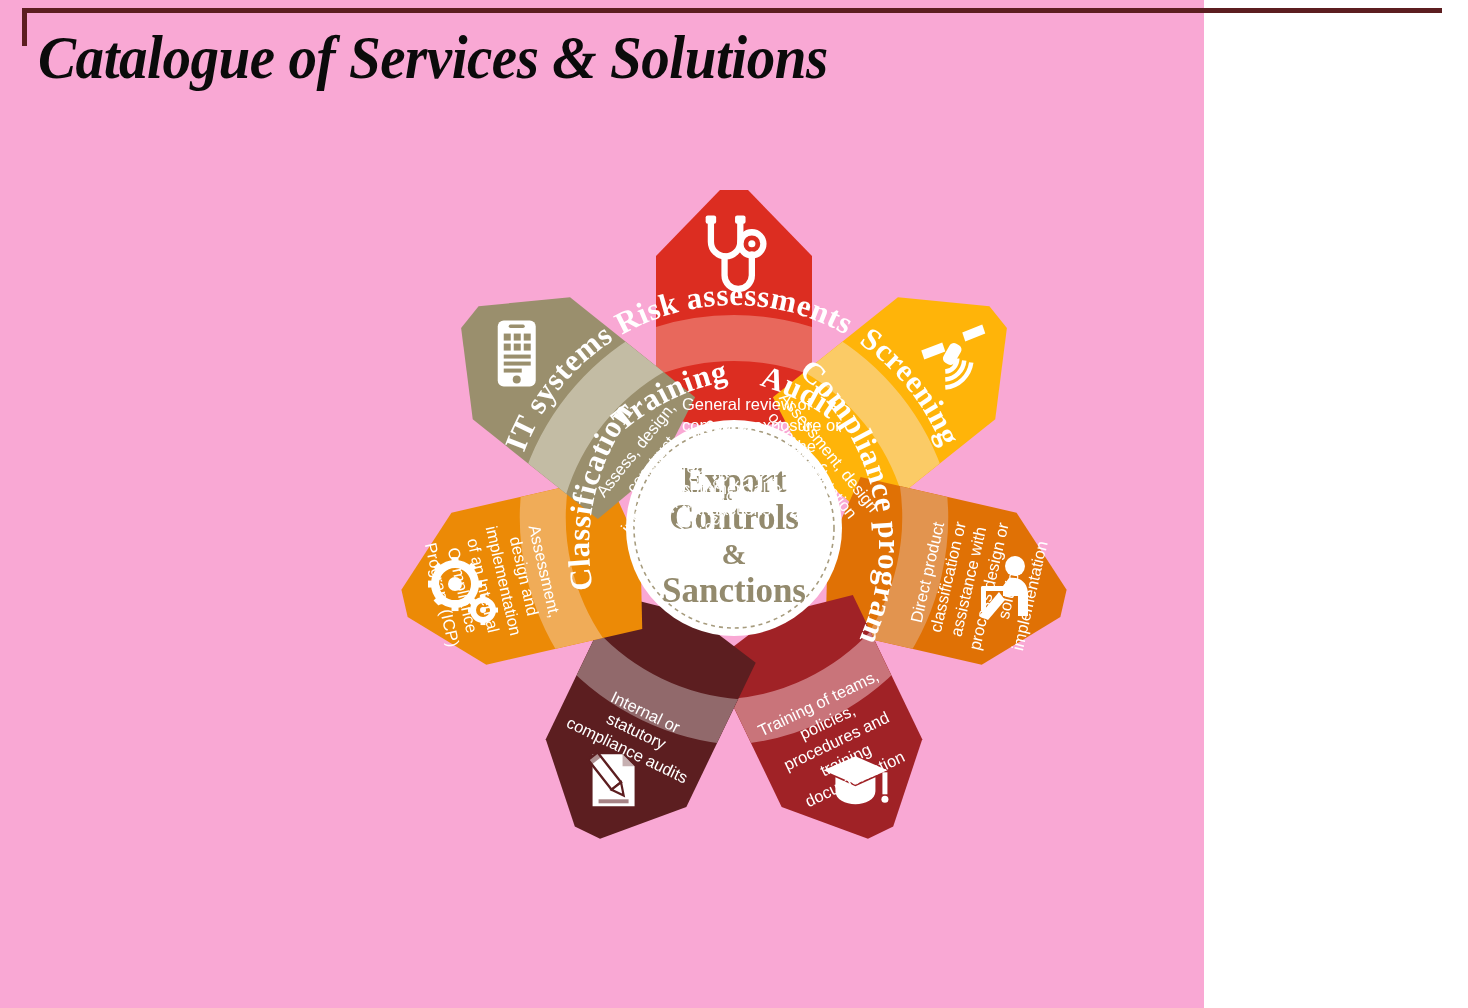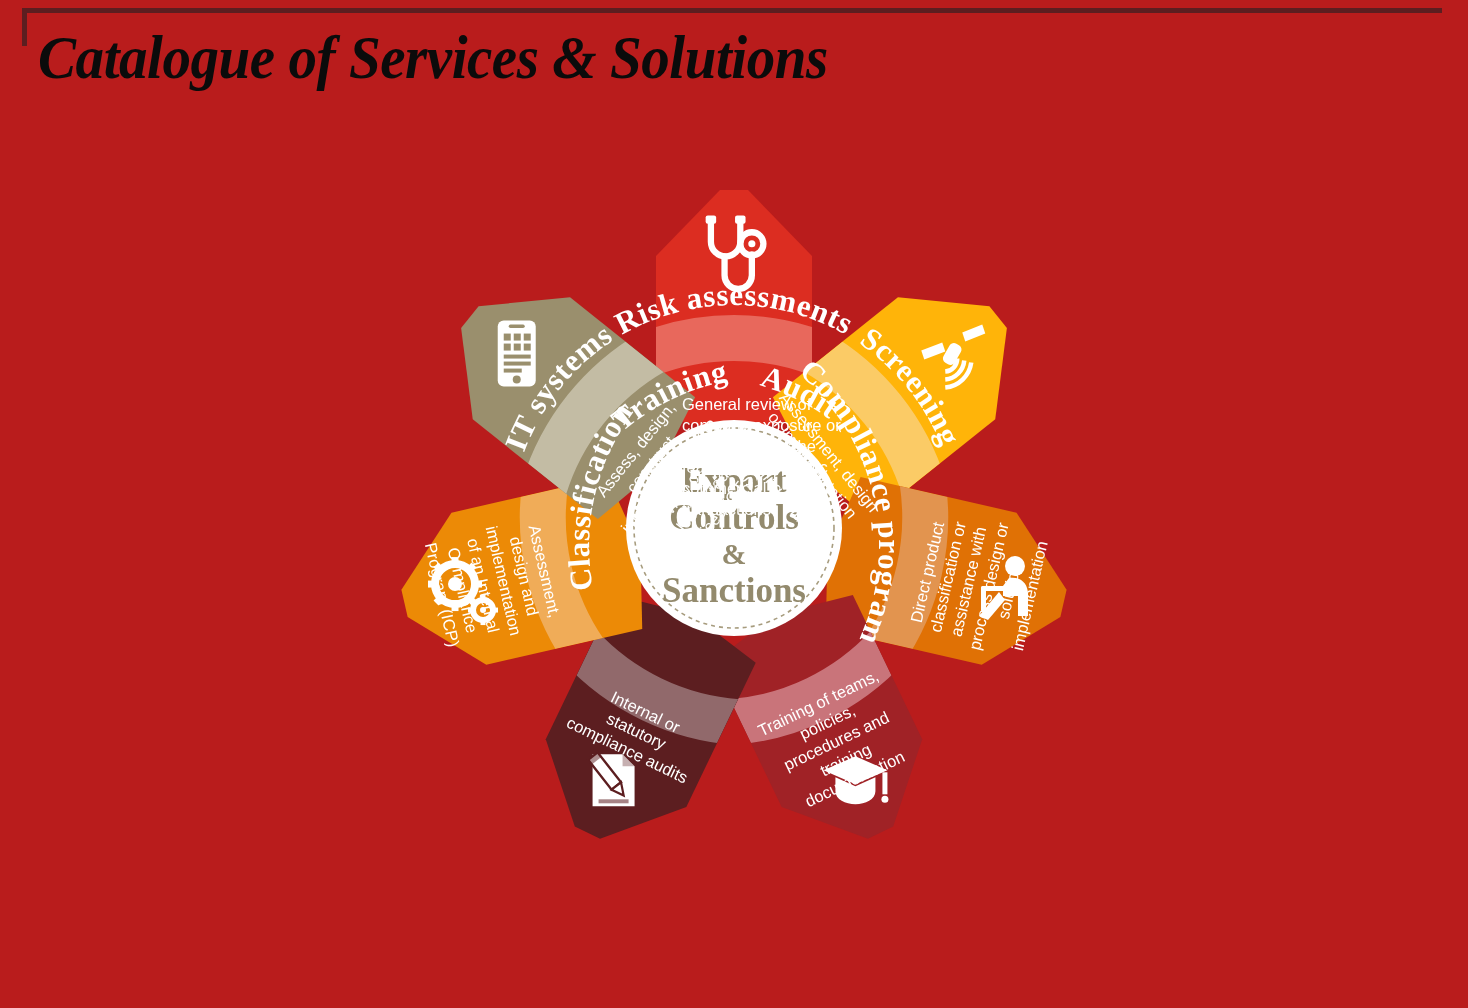--- a/index.html
+++ b/index.html
@@ -5,22 +5,22 @@
   * { box-sizing: border-box; }
   html, body {
     margin: 0; padding: 0;
     width: 1468px; height: 1008px;
     background: #ffffff;
     font-family: "Liberation Sans", sans-serif;
     overflow: hidden;
   }
   #stage {
     position: relative;
-    width: 1468px; height: 1008px;
-    background: #b91c1c;
+    width: 1204px; height: 1008px;
+    background: #f9a8d4;
   }
   
   #top-rule {
     position: absolute;
     left: 22px; top: 8px;
     width: 1420px; height: 5px;
     background: #5C1E20;
   }
   #corner-tick {
     position: absolute;

